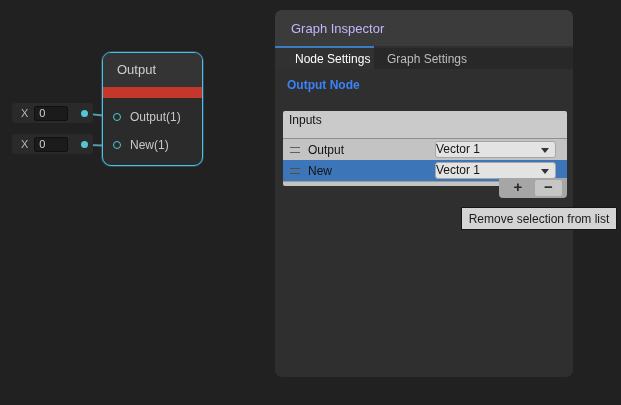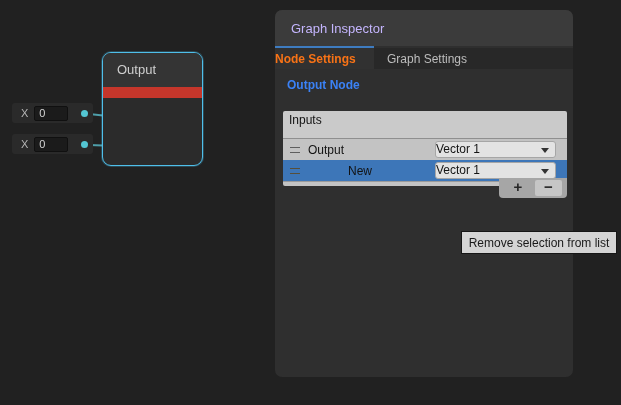--- a/index.html
+++ b/index.html
@@ -63,36 +63,36 @@
     height:36px; background:#3B3B3B; border-radius:7px 7px 0 0;
     display:flex; align-items:center; padding-left:16px;
     color:#c4b5fd; font-size:13px;
   }
   .tab-underline { position:absolute; left:0; top:36px; width:99px; height:2px; background:#3E7CC1; }
   .tab-bar {
     position:absolute; left:0; top:38px; width:100%; height:21px;
     background:#282828; display:flex; border-radius:0;
   }
   .tab { height:21px; display:flex; align-items:center; font-size:12px; cursor:default; }
-  .tab.active { width:99px; padding-left:0; background:#313131; color:#f97316;font-weight:bold; }
+  .tab.active { width:99px; padding-left:20px; background:#313131; color:#ffffff; }
   .tab.inactive { width:110px; padding-left:13px; color:#BDBDBD; }
 
   .section-title {
     position:absolute; left:12px; top:68px;
     font-size:12px; font-weight:bold; color:#3b82f6;
   }
 
   .reorderable-list { position:absolute; left:8px; top:101px; width:284px; }
   .list-header {
     height:28px; line-height:19px; background:#CACACA;
     border-bottom:1px solid #8F8F8F; color:#121212; font-size:12px; padding-left:6px;
     border-radius:2px 2px 0 0;
   }
   .list-row { position:relative; height:21px; background:#C3C3C3; display:flex; align-items:center; }
-  .list-row.selected { background:#3D76B8;gap:40px; }
+  .list-row.selected { background:#3D76B8; }
   .drag-handle {
     margin-left:7px; width:10px; height:6px;
     border-top:1.6px solid rgba(60,60,60,0.75);
     border-bottom:1.6px solid rgba(60,60,60,0.75);
     flex:0 0 auto;
   }
   .list-row.selected .drag-handle {
     border-top-color:rgba(90,75,45,0.9);
     border-bottom-color:rgba(90,75,45,0.9);
   }
@@ -122,21 +122,21 @@
     width:27px; height:16px; background:#C6C6C6; border-radius:2px;
     text-align:center; line-height:13px; color:#262626; font-size:15px; font-weight:bold;
     cursor:default;
   }
 
   .tooltip {
     position:absolute; left:461px; top:207px; width:156px; height:23px;
     background:#D4D4D4; border:1px solid #161616;
     color:#191919; font-size:12px;
     display:flex; align-items:center; justify-content:center;
-    white-space:nowrap; z-index:10;margin-top:24px;
+    white-space:nowrap; z-index:10;
   }
 </style>
 </head>
 <body>
 
 <svg class="edge-layer">
   <line x1="89" y1="114" x2="117" y2="117" stroke="#4E9EA9" stroke-width="1.8"></line>
   <line x1="89" y1="145" x2="117" y2="146" stroke="#4E9EA9" stroke-width="1.8"></line>
 </svg>
 
@@ -148,20 +148,30 @@
 
 <div class="input-widget w2">
   <span class="axis-label">X</span>
   <input class="num-field" type="text" value="0" style="">
   <span class="out-dot"></span>
 </div>
 
 <div class="graph-node">
   <div class="node-title">Output</div>
   <div class="node-red-bar"></div>
+  <div class="node-ports">
+    <div class="port-row">
+      <span class="port-circle"></span>
+      <span class="port-label">Output(1)</span>
+    </div>
+    <div class="port-row">
+      <span class="port-circle"></span>
+      <span class="port-label">New(1)</span>
+    </div>
+  </div>
 </div>
 
 <div class="inspector">
   <div class="inspector-header">Graph Inspector</div>
   <div class="tab-underline"></div>
   <div class="tab-bar">
     <div class="tab active">Node Settings</div>
     <div class="tab inactive">Graph Settings</div>
   </div>
 

